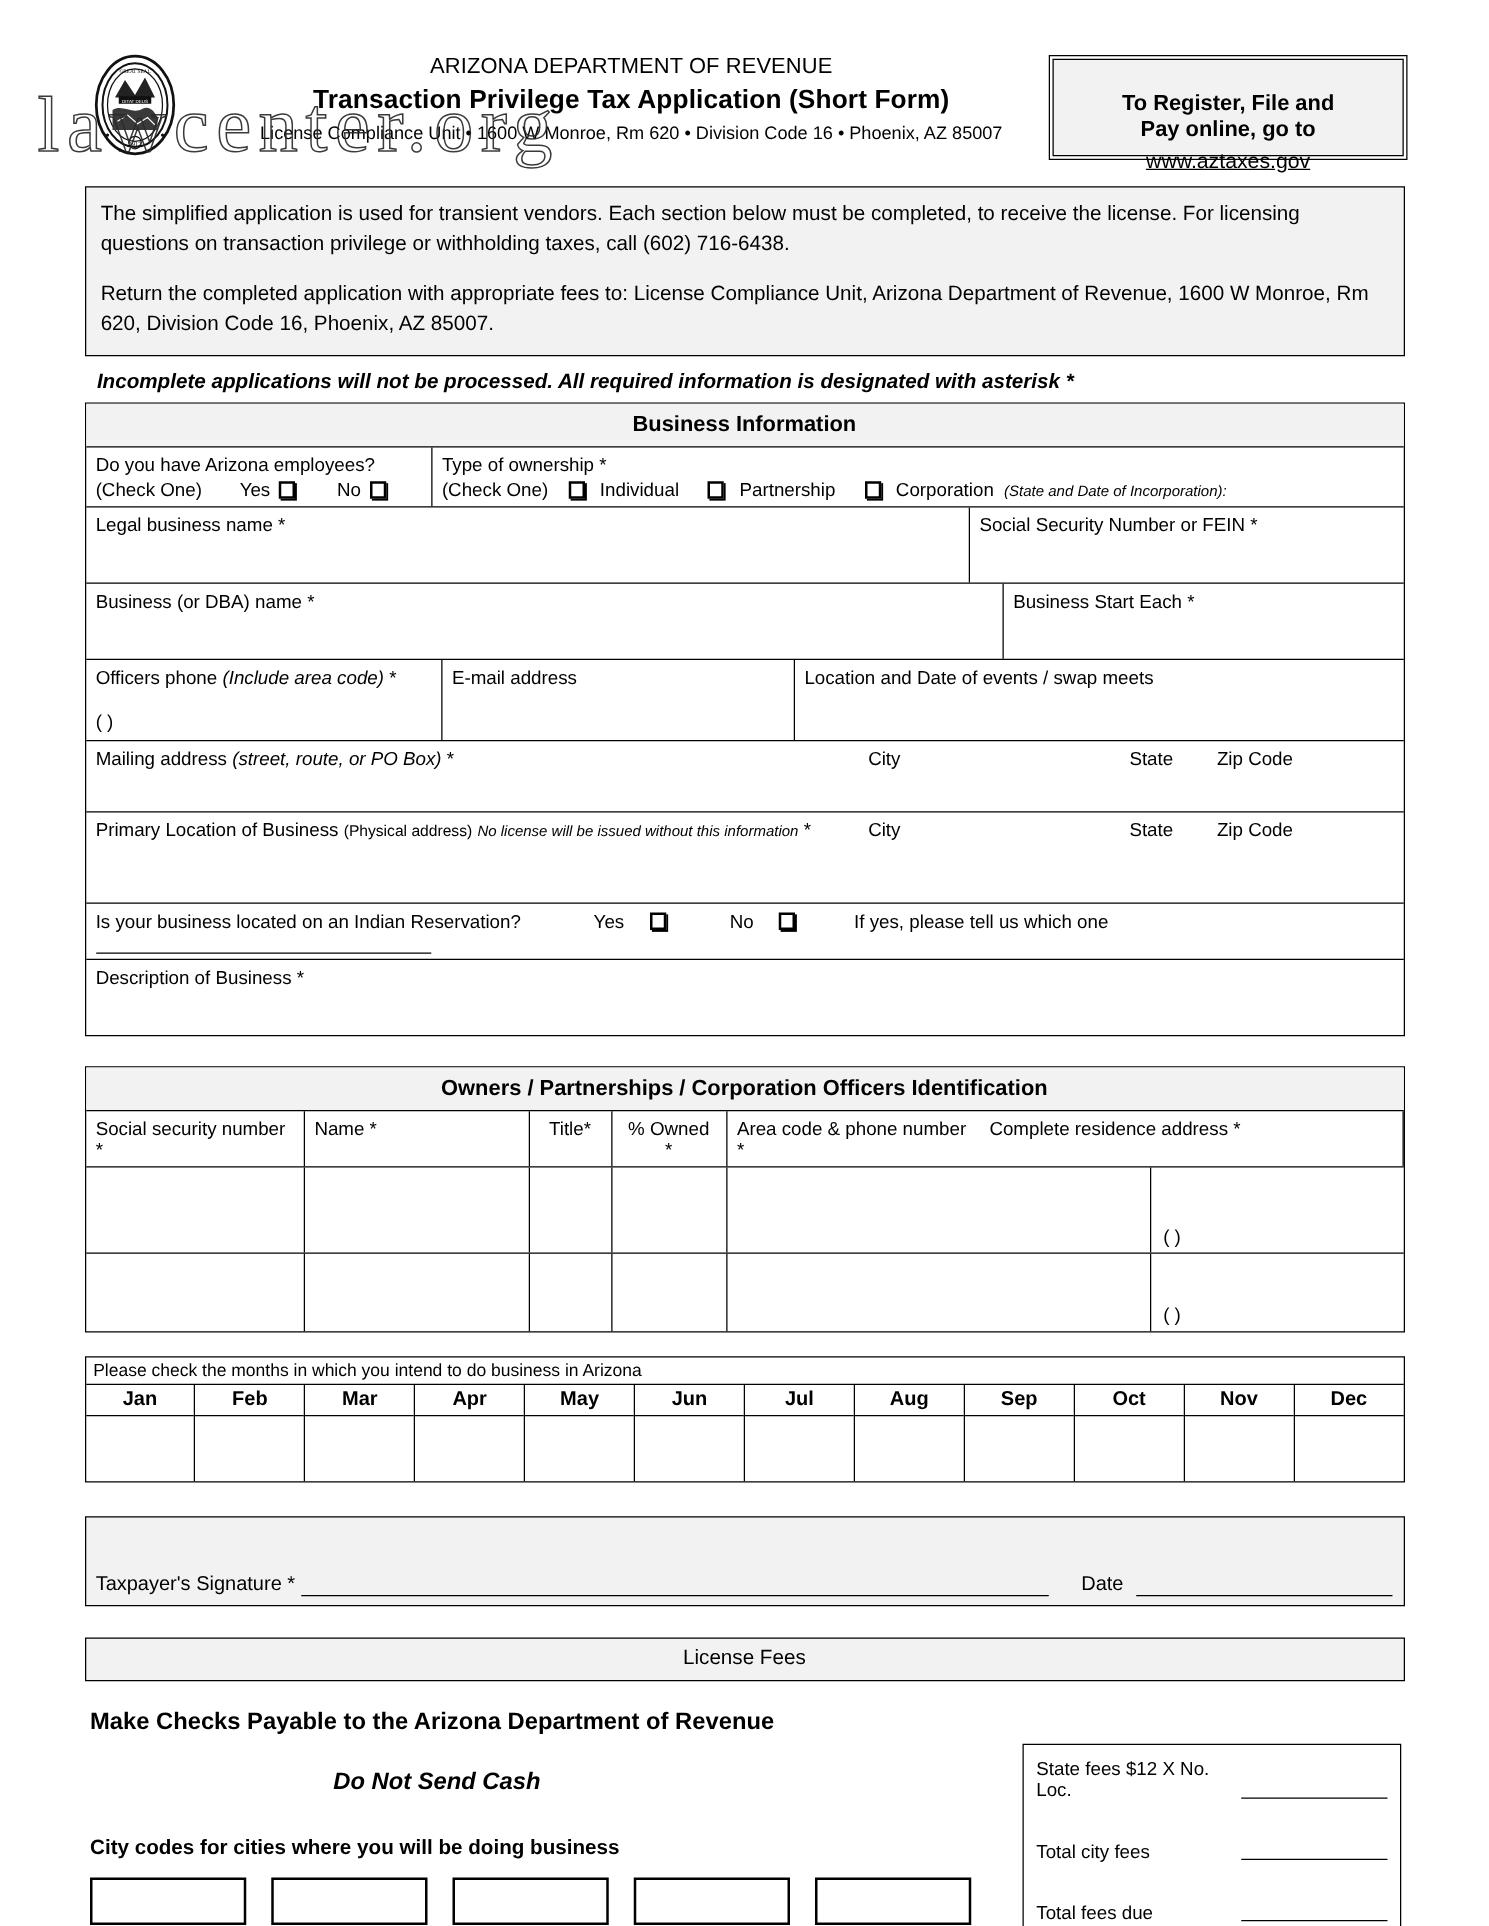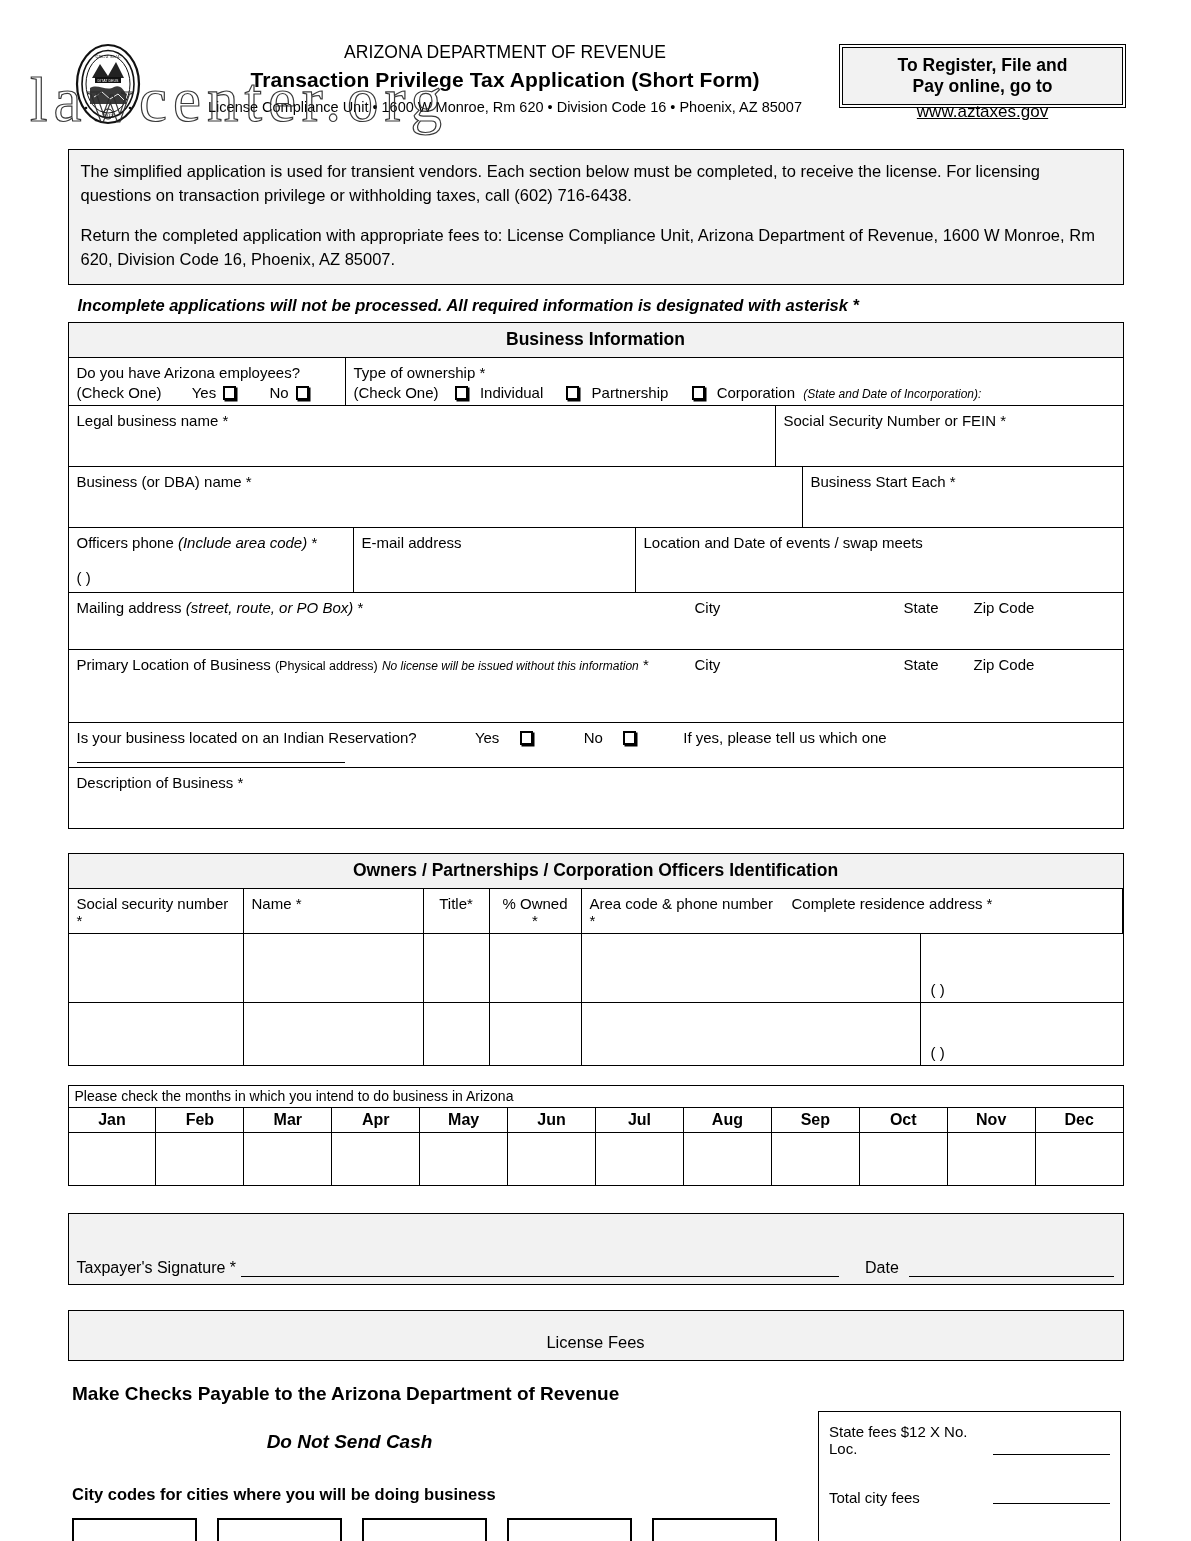--- a/index.html
+++ b/index.html
@@ -21,24 +21,24 @@
     position:absolute; left:72px; top:8px; width:72px; height:84px;
   }
   .hdr-center {
     position:absolute; left:170px; top:8px; width:670px; text-align:center;
   }
   .hdr-line1 { font-size:17.5px; letter-spacing:.1px; }
   .hdr-line2 { font-size:21px; font-weight:bold; margin-top:5px; letter-spacing:.1px;}
   .hdr-line3 { font-size:14.5px; margin-top:7px; }
 
   .reg-box {
-    position:absolute; left:842px; top:13px; width:281px; height:58px;
+    position:absolute; left:842px; top:13px; width:281px; height:78px;
     border:1.5px solid #000; background:#f2f2f2;
     outline:1px solid #000; outline-offset:2px;
-    text-align:center; padding-top:7px;
+    text-align:center; padding-top:24px;
   }
   .reg-box .l1 { font-size:17.5px; font-weight:bold; line-height:1.2; }
   .reg-box .l2 { font-size:17px; font-weight:normal; text-decoration:underline; margin-top:5px; }
 
   .watermark {
     position:absolute; left:30px; top:30px;
     font-family:"Liberation Serif", serif;
     font-size:63px; letter-spacing:6px;
     color:transparent;
     -webkit-text-stroke:1.2px #2a2a2a;
@@ -361,21 +361,21 @@
       <div style="position:absolute; left:8px; bottom:7px; font-size:16px;">
         <span>Taxpayer's Signature *</span>
         <span class="uline" style="width:598px; height:14px;"></span>
         <span style="margin-left:22px;">Date</span>
         <span class="uline" style="width:205px; height:14px; margin-left:6px;"></span>
       </div>
     </div>
   </div>
 
   <div class="wrap" style="margin-top:25px;">
-    <div class="box shade" style="text-align:center; font-size:16.5px; padding:22px 0 8px 0;">License Fees</div>
+    <div class="box shade" style="text-align:center; font-size:16.5px; padding:6px 0 8px 0;">License Fees</div>
   </div>
 
   <div style="position:relative; height:200px; margin-top:22px;">
 
     <div class="fees-left">
       <div style="font-size:19px; font-weight:bold;">Make Checks Payable to the Arizona Department of Revenue</div>
       <div style="font-size:19px; font-weight:bold; font-style:italic; text-align:center; margin-top:26px; padding-right:165px;">Do Not Send Cash</div>
       <div style="font-size:16.5px; font-weight:bold; margin-top:32px;">City codes for cities where you will be doing business</div>
 
       <div class="citycodes">

